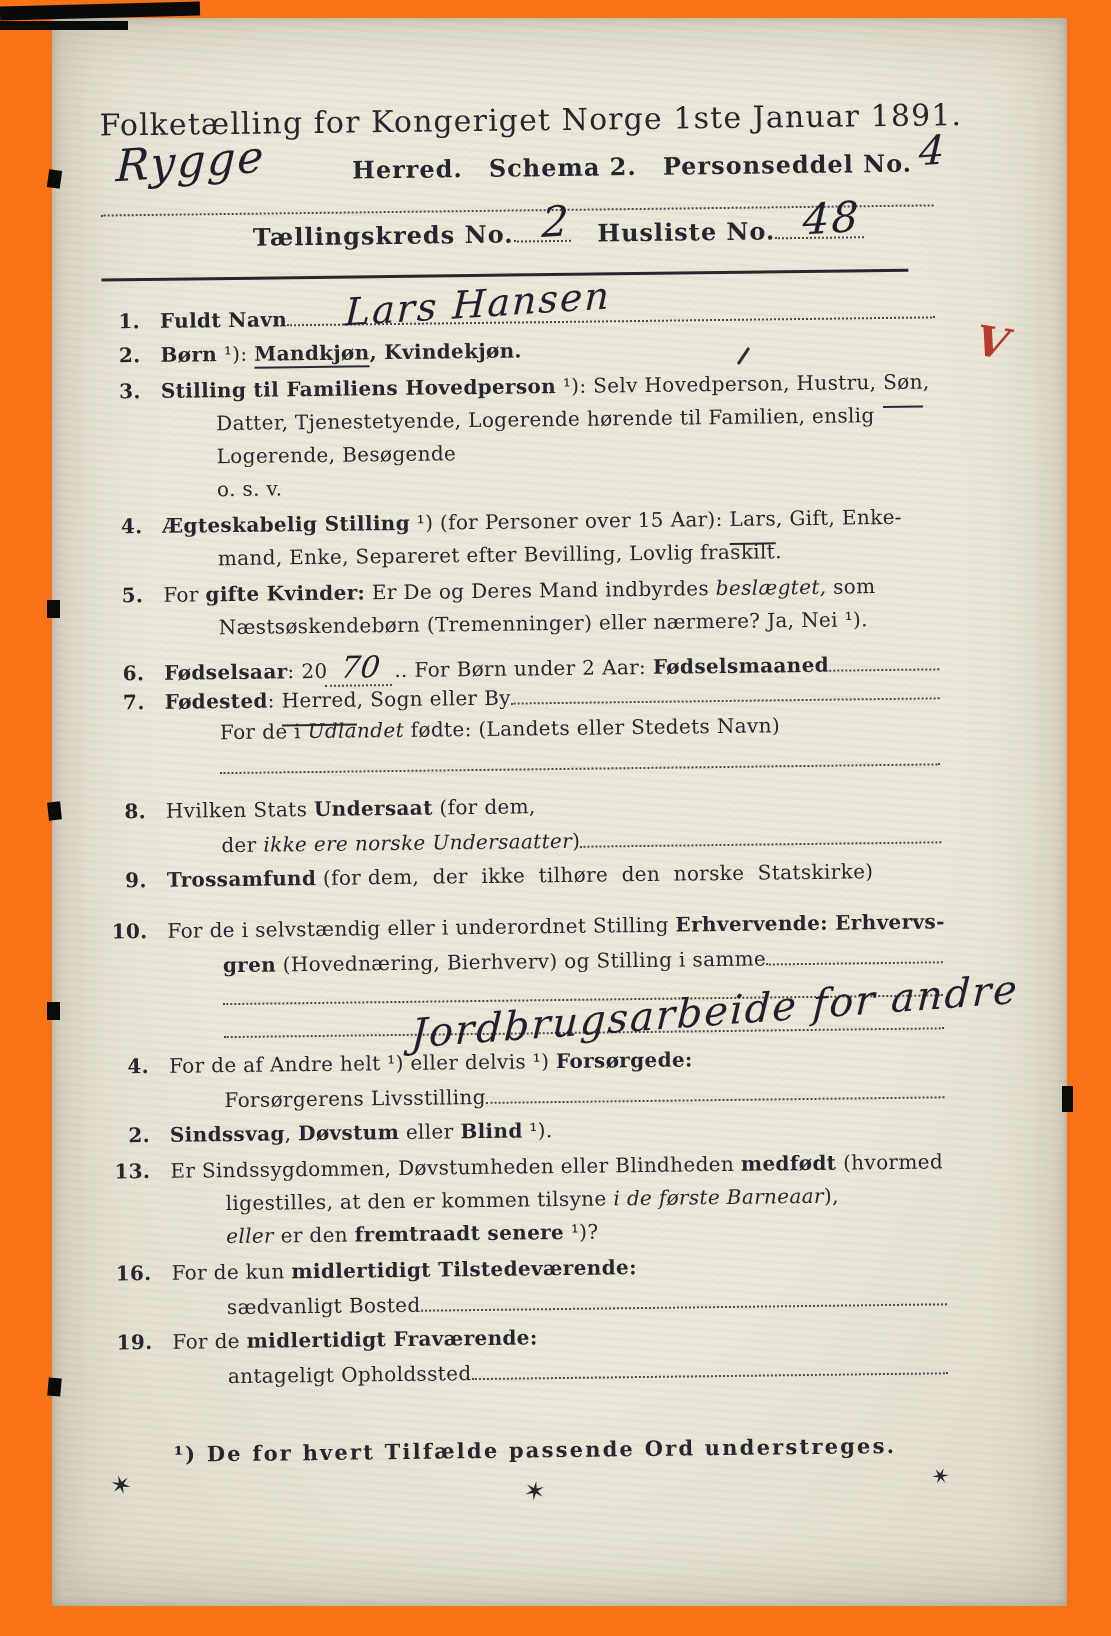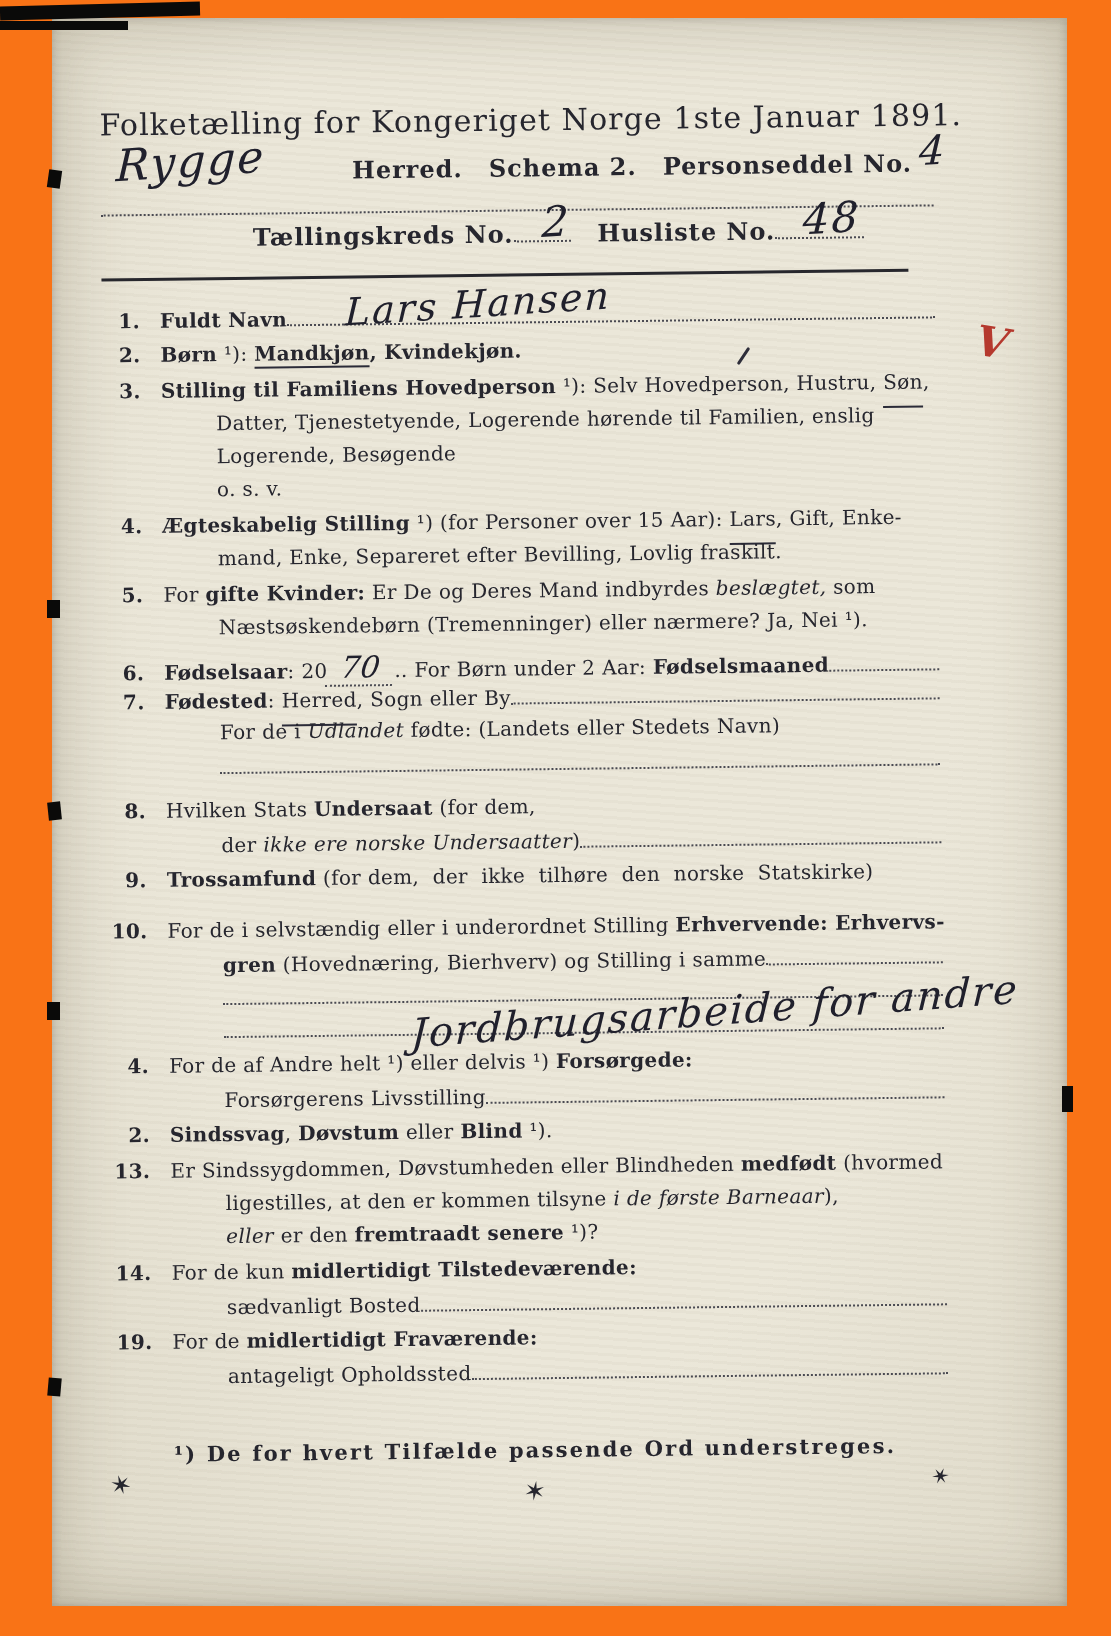--- a/index.html
+++ b/index.html
@@ -279,21 +279,21 @@
             </div>
             <div class="row cont">
               <span class="seg i">eller</span>
               <span class="seg n"> er den </span>
               <span class="seg b">fremtraadt senere</span>
               <span class="seg n"> ¹)?</span>
             </div>
           </div>
           <div class="item item-14">
             <div class="row">
-              <span class="no">14.</span>
+              <span class="no">16.</span>
               <span class="seg n">For de kun </span>
               <span class="seg b">midlertidigt Tilstedeværende:</span>
             </div>
             <div class="row cont">
               <span class="seg n">sædvanligt Bosted</span>
               <span class="dots"></span>
             </div>
           </div>
           <div class="item item-15">
             <div class="row">

